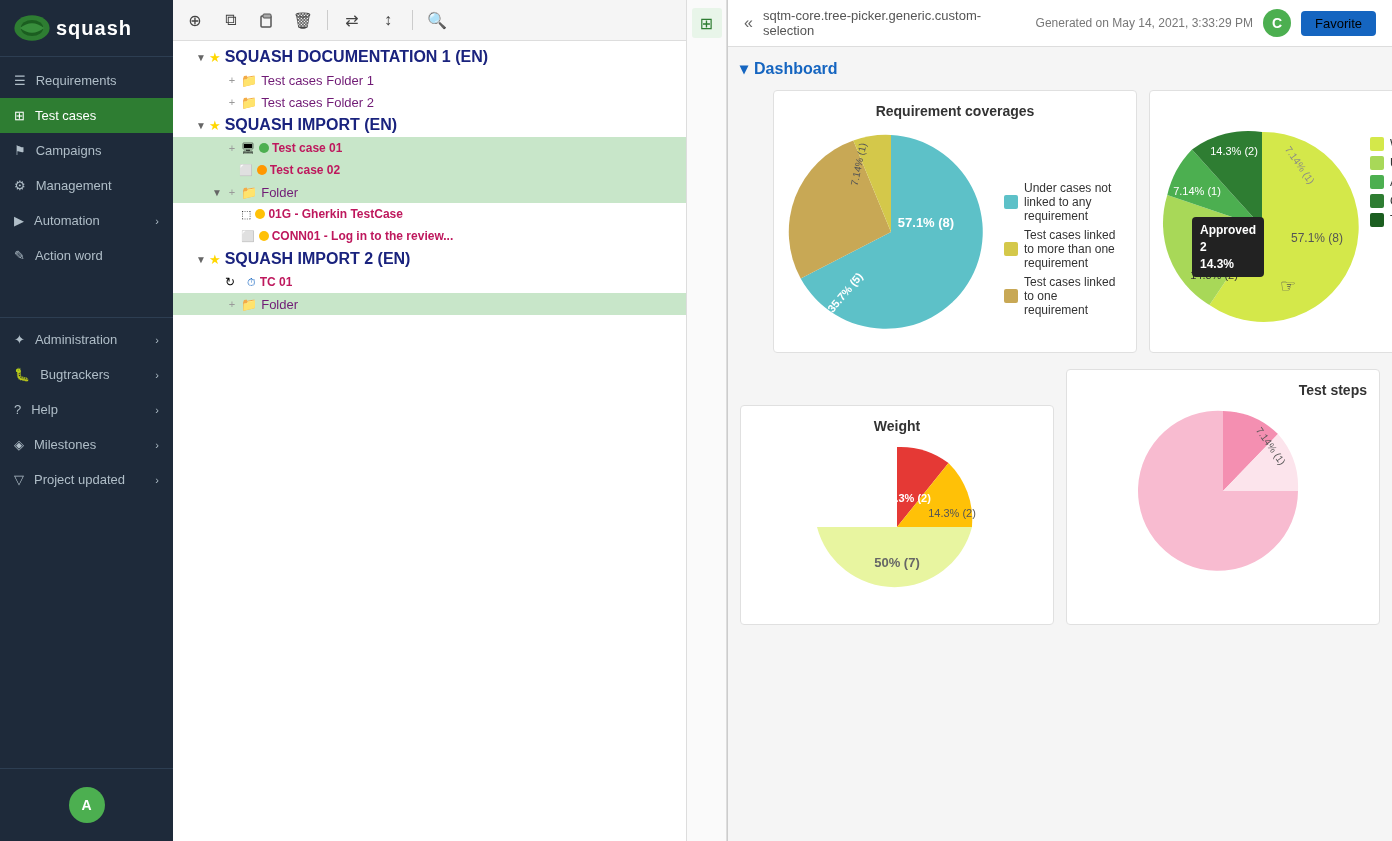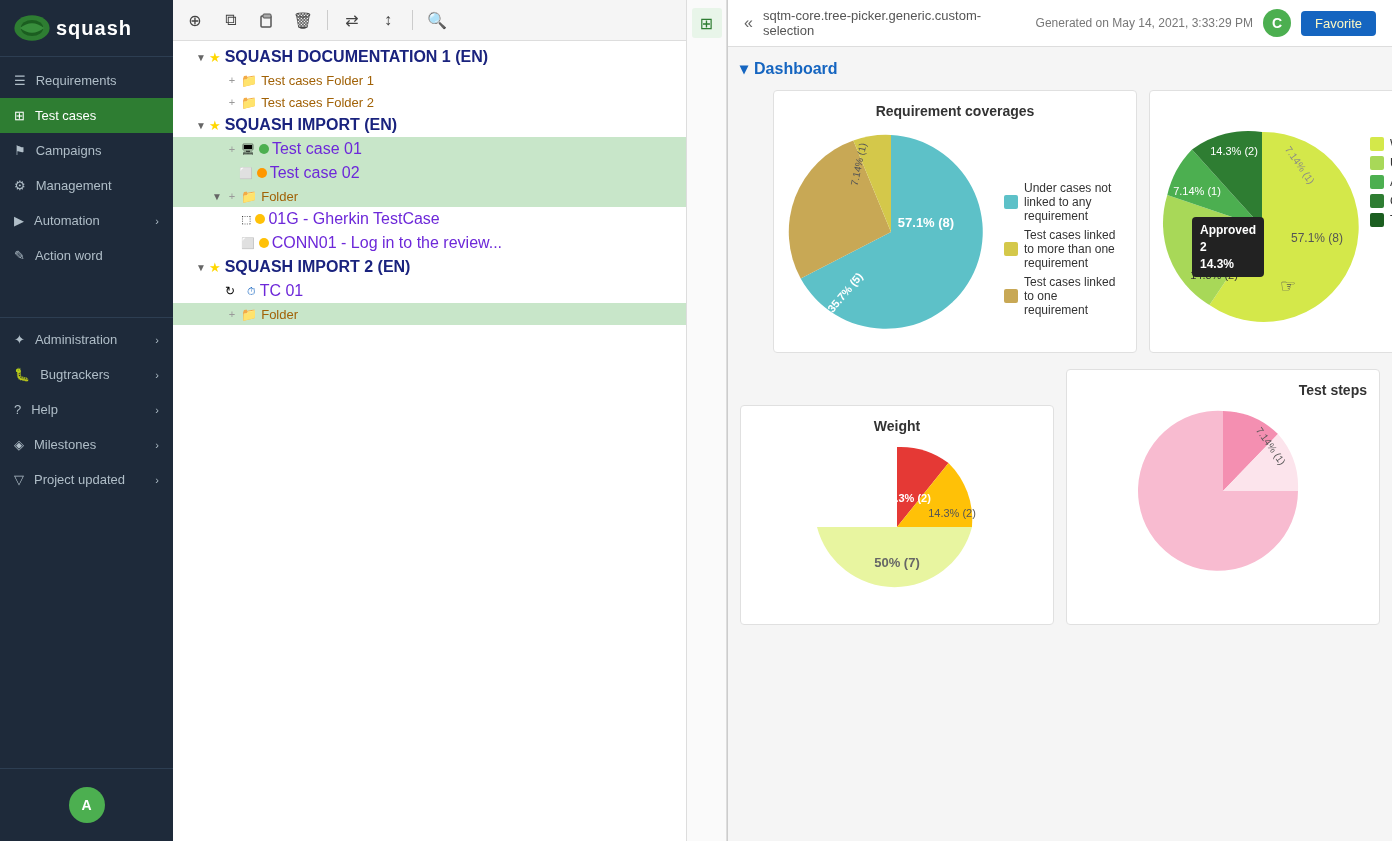--- a/index.html
+++ b/index.html
@@ -121,22 +121,22 @@
       display: flex; align-items: center; justify-content: center;
       font-size: 11px;
       color: #999;
       cursor: pointer;
       flex-shrink: 0;
       margin-right: 2px;
     }
     .tree-item .icon { margin-right: 4px; flex-shrink: 0; }
     .tree-item .label { overflow: hidden; text-overflow: ellipsis; }
     .tree-project { font-weight: bold; color: #1a237e; font-size: 16px; }
-    .tree-folder { color: #a16207; }
-    .tree-tc { color: #6d28d9; font-size: 16px; }
+    .tree-folder { color: #701a75; }
+    .tree-tc { color: #be185d; font-size: 12px; font-weight: bold; }
 
     
     .status-dot { width: 10px; height: 10px; border-radius: 50%; display: inline-block; margin-right: 3px; flex-shrink: 0; }
     .status-green { background: #4caf50; }
     .status-orange { background: #ff9800; }
     .status-yellow { background: #ffc107; }
 
     .indent-1 { padding-left: 20px; }
     .indent-2 { padding-left: 36px; }
     .indent-3 { padding-left: 52px; }
@@ -188,21 +188,21 @@
     }
     .btn-refresh {
       width: 28px; height: 28px;
       background: #4caf50;
       border-radius: 50%;
       display: flex; align-items: center; justify-content: center;
       color: white; cursor: pointer; font-size: 14px; font-weight: bold;
     }
     .btn-favorite {
       background: #1565c0;
-      color: #fef9c3;
+      color: #000000;
       padding: 5px 14px;
       border-radius: 4px;
       cursor: pointer;
       font-size: 13px;
     }
 
     
     .dashboard-area {
       flex: 1;
       overflow-y: auto;

